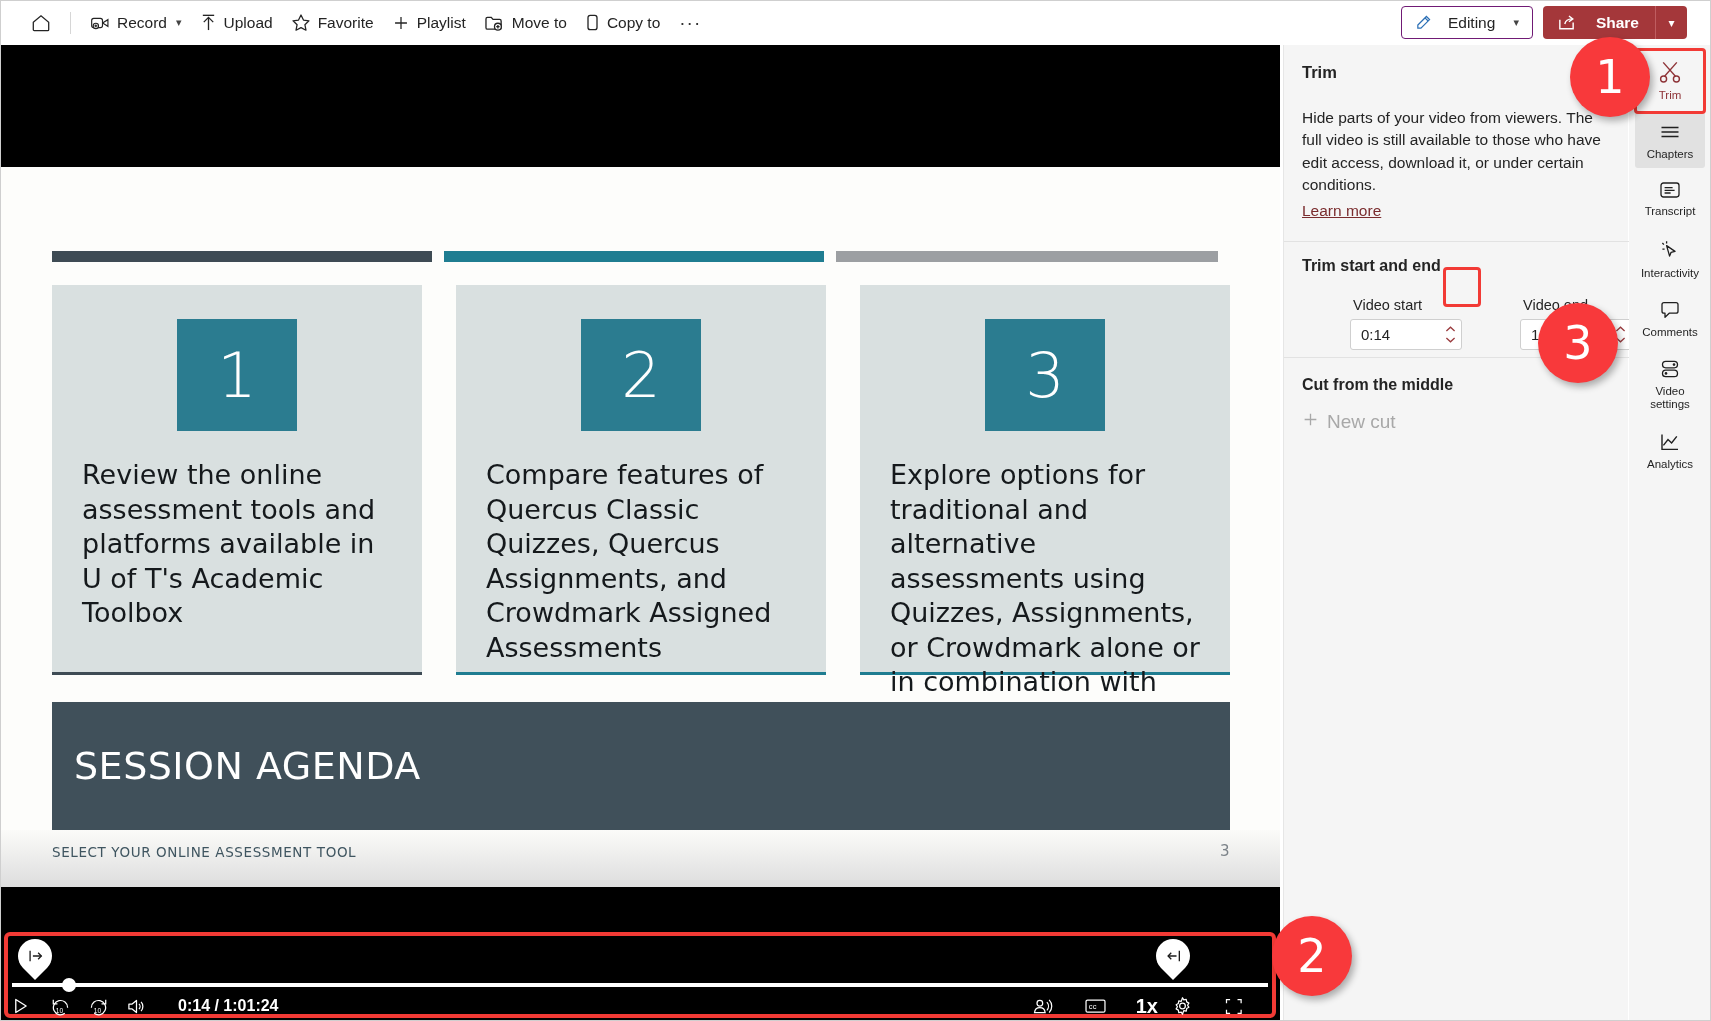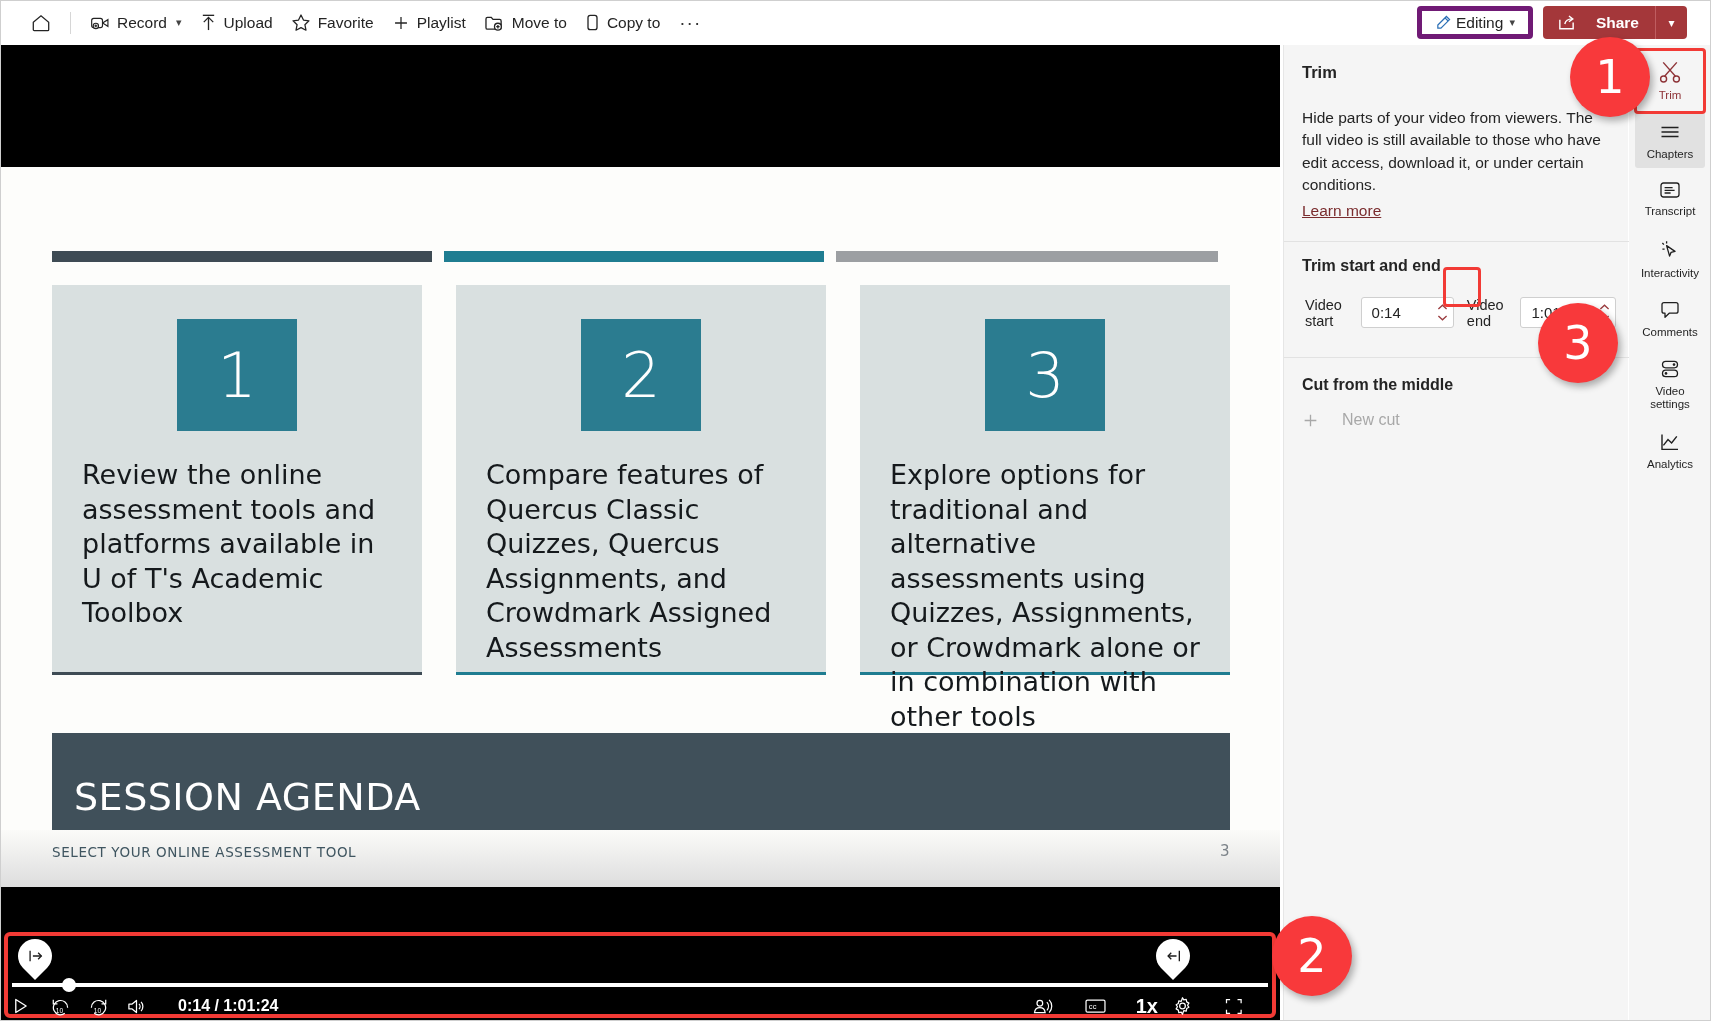--- a/index.html
+++ b/index.html
@@ -52,22 +52,22 @@
     padding: 0 10px; height: 32px; display: flex; align-items: center;
     cursor: pointer; border-radius: 4px;
   }
   .tb-right {
     margin-left: auto;
     display: flex; align-items: center; gap: 10px;
     padding-right: 14px;
   }
   .editing-btn {
     height: 33px;
-    display: flex; align-items: center; gap: 4px;
-    border: 5px solid #701a75;
+    display: flex; align-items: center; gap: 16px;
+    border: 1px solid #701a75;
     border-radius: 4px;
     background: #ffffff;
     padding: 0 13px;
     font-size: 15.5px; color: #242424;
     cursor: pointer;
     justify-content: flex-end;
   }
   .share-group { display: flex; align-items: stretch; }
   .share-btn {
     background: #a4373a;
@@ -142,21 +142,21 @@
   .card-text {
     font-family: "DejaVu Sans", sans-serif;
     font-size: 27px;
     line-height: 1.28;
     color: #15191c;
     font-weight: 400;
     margin-top: 27px;
   }
 
   .agenda-band {
-    position: absolute; left: 52px; top: 566px;
+    position: absolute; left: 52px; top: 535px;
     width: 1178px; height: 128px;
     background: #40505a;
     display: flex; align-items: center;
     padding-left: 22px;
   }
   .agenda-title {
     color: #ffffff;
     font-family: "DejaVu Sans", sans-serif;
     font-size: 38px;
     letter-spacing: 0.5px;
@@ -288,21 +288,21 @@
     position: absolute; left: 18px;
     font-size: 16px; font-weight: bold; color: #242424;
   }
   .st1 { top: 212px; }
   .st2 { top: 331px; }
 
   .fields {
     position: absolute; left: 18px; top: 252px;
     display: flex; align-items: flex-start; gap: 10px;
   }
-  .field-col { display: flex; flex-direction: row; }
+  .field-col { display: flex; flex-direction: column; margin-left: 48px; }
   .field-label { font-size: 14.5px; color: #242424; margin-bottom: 6px; padding-left: 3px; }
   .spin {
     width: 112px; height: 31px;
     background: #ffffff;
     border: 1px solid #cfcfcf;
     border-radius: 3px;
     display: flex; align-items: center;
     padding: 0 4px 0 10px;
     position: relative;
   }
@@ -331,23 +331,23 @@
     z-index: 5;
     pointer-events: none;
   }
   .x-btn {
     width: 30px; height: 30px;
     display: flex; align-items: center; justify-content: center;
     cursor: pointer; color: #c83c3c;
   }
   .newcut {
     position: absolute; left: 18px; top: 366px;
-    display: flex; align-items: flex-end; gap: 23px;
+    display: flex; align-items: flex-start; gap: 8px;
     color: #a8a8a8;
-    font-size: 16px;
+    font-size: 19px;
     cursor: pointer;
   }
 
   
   .rail-nav {
     position: absolute; left: 1629px; top: 45px;
     width: 82px; height: 976px;
     background: #f5f5f5;
     display: flex; flex-direction: column;
     align-items: center;

